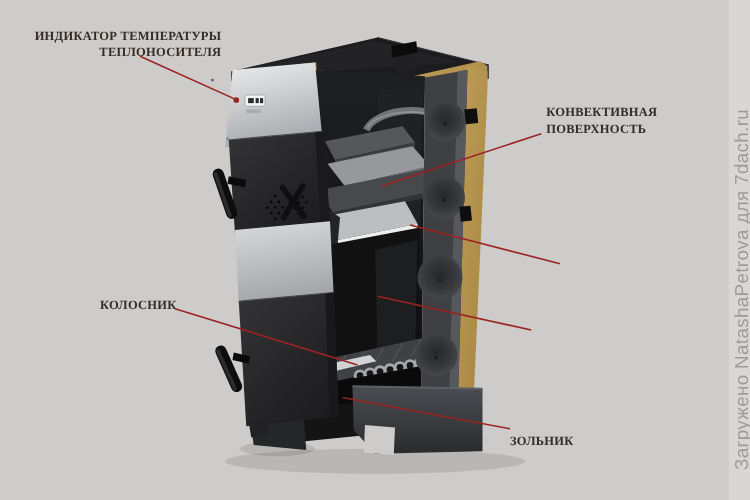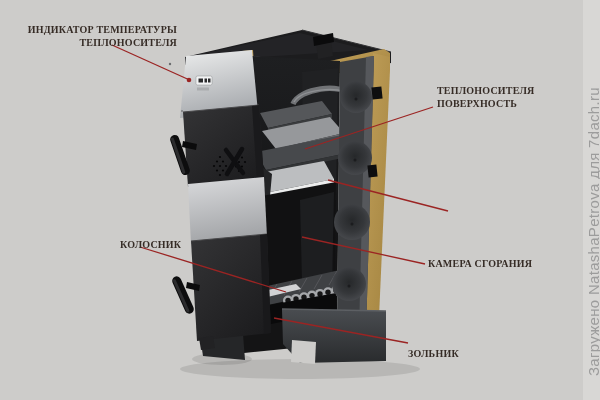--- a/index.html
+++ b/index.html
@@ -22,21 +22,21 @@
   }
   .callout-label{
     position:absolute;
     font-weight:700;font-size:10px;line-height:13px;
     letter-spacing:.2px;color:#362c26;
   }
   .lbl-indicator{left:27px;top:23px;width:150px;text-align:right;}
   .lbl-convective{left:437px;top:84px;width:105px;}
   .lbl-heat-exchanger{left:443px;top:204px;white-space:nowrap;}
   .lbl-combustion{left:428px;top:257px;white-space:nowrap;}
-  .lbl-grate{left:80px;top:238px;white-space:nowrap;margin-left:40px;}
+  .lbl-grate{left:80px;top:238px;white-space:nowrap;}
   .lbl-ashpan{left:408px;top:347px;white-space:nowrap;}
   svg{position:absolute;left:0;top:0;}
 </style>
 </head>
 <body>
 
 <div id="stage">
 
   <div class="wm-strip"></div>
 
@@ -248,19 +248,18 @@
       <line x1="433" y1="107" x2="305" y2="149"></line>
       <line x1="448" y1="211" x2="328" y2="180"></line>
       <line x1="425" y1="264" x2="302" y2="237"></line>
       <line x1="140" y1="247" x2="286" y2="292"></line>
       <line x1="408" y1="343" x2="274" y2="318"></line>
       <circle cx="189" cy="80" r="2.3" fill="#9b2423" stroke="none"></circle>
     </g>
   </svg>
 
   <div class="callout-label lbl-indicator">ИНДИКАТОР ТЕМПЕРАТУРЫ ТЕПЛОНОСИТЕЛЯ</div>
-  <div class="callout-label lbl-convective">ТЕПЛОНОСИТЕЛЯ ПОВЕРХНОСТЬ</div>
-  <div class="callout-label lbl-combustion">КАМЕРА СГОРАНИЯ</div>
+  <div class="callout-label lbl-convective">КОНВЕКТИВНАЯ ПОВЕРХНОСТЬ</div>
   <div class="callout-label lbl-grate">КОЛОСНИК</div>
   <div class="callout-label lbl-ashpan">ЗОЛЬНИК</div>
 
   <div class="watermark">Загружено NatashaPetrova для 7dach.ru</div>
 </div>
 
 </body></html>

